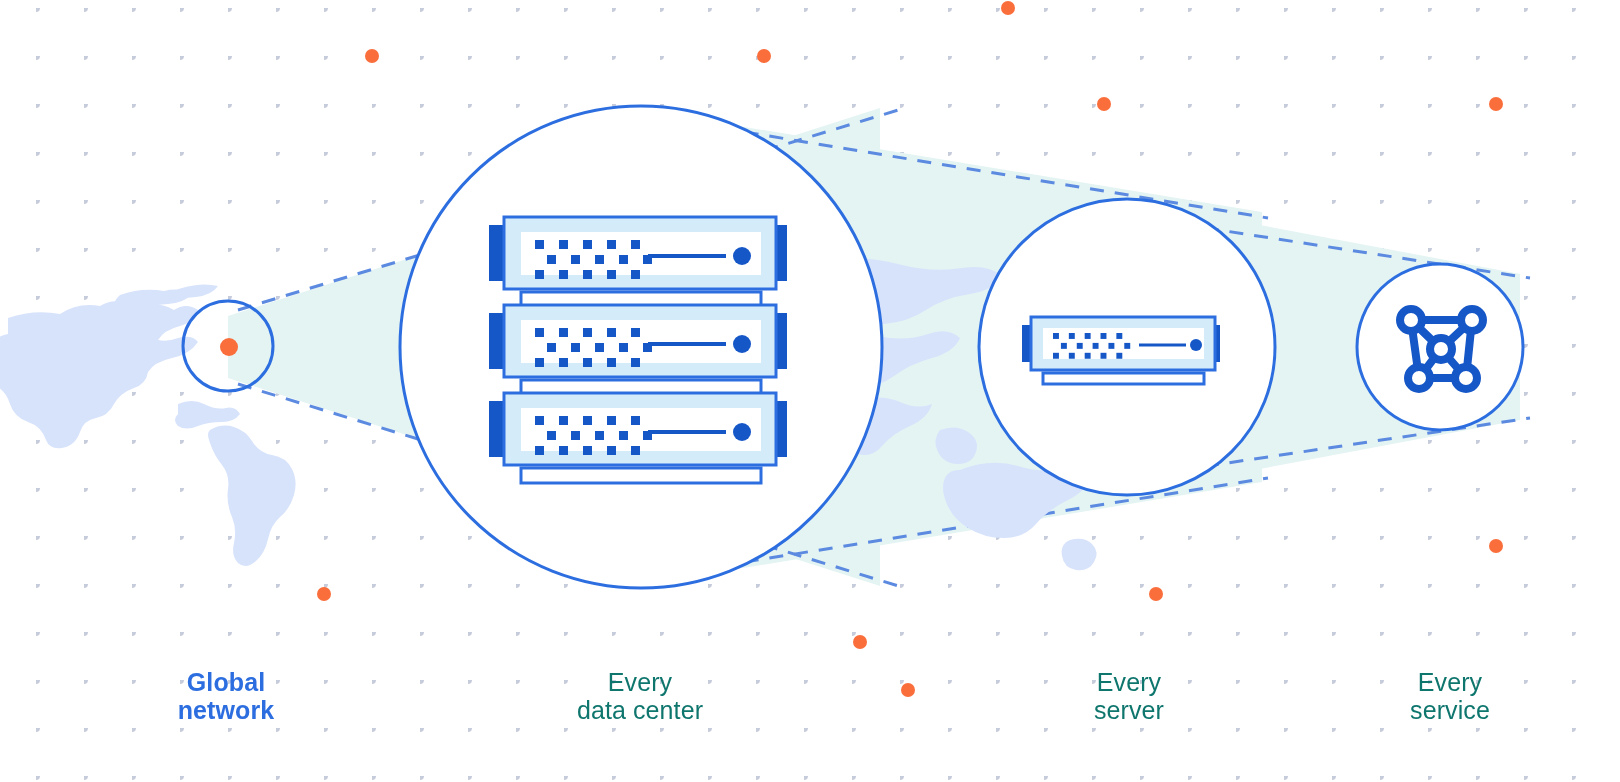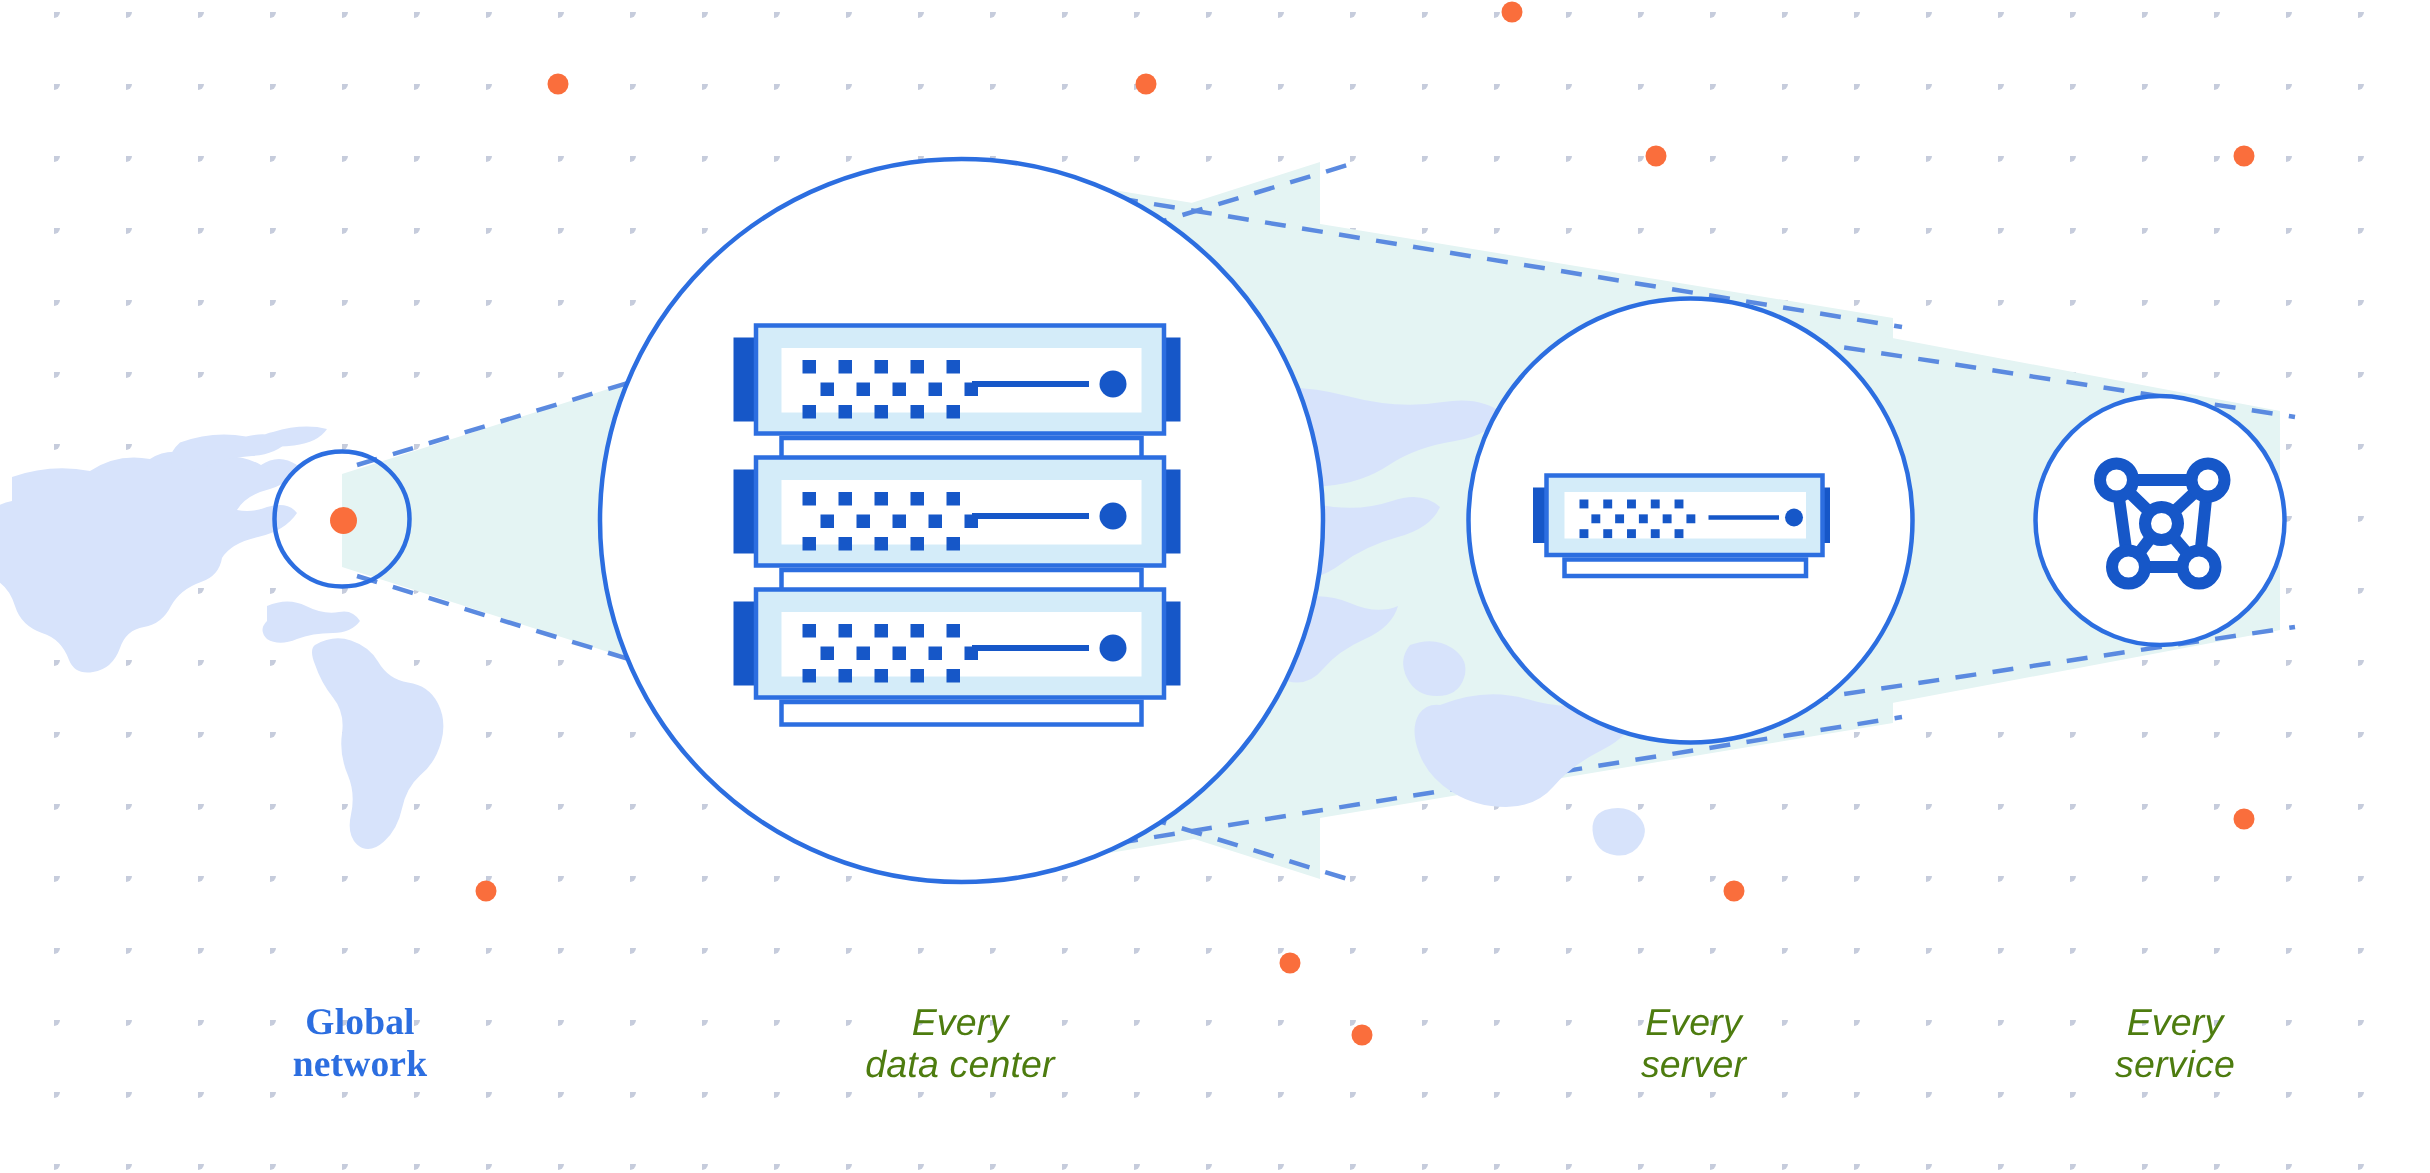--- a/index.html
+++ b/index.html
@@ -24,21 +24,21 @@
   .lbl{
     position:absolute;
     text-align:center;
     font-size:25px;
     line-height:1.12;
     font-weight:700;
     letter-spacing:.1px;
     white-space:pre-line;
     pointer-events:none;
   }
-  .lbl.dark{color:#4d7c0f;font-weight:400;font-style:italic;}
+  .lbl.dark{color:#0f766e;font-weight:400;}
   .lbl.blue{color:#2c6ee0;font-weight:700;}
 </style>
 </head>
 <body>
 
 <div id="stage">
 
   <svg id="scene" viewBox="0 0 1620 782">
     <defs>
       <pattern id="dotgrid" x="228" y="8" width="48" height="48" patternUnits="userSpaceOnUse">
@@ -241,21 +241,21 @@
       <circle cx="1104" cy="104" r="7"></circle>
       <circle cx="1496" cy="104" r="7"></circle>
       <circle cx="324" cy="594" r="7"></circle>
       <circle cx="1156" cy="594" r="7"></circle>
       <circle cx="1496" cy="546" r="7"></circle>
       <circle cx="860" cy="642" r="7"></circle>
       <circle cx="908" cy="690" r="7"></circle>
     </g>
   </svg>
 
-  <div class="lbl blue" style="left:90px;top:668px;width:300px;font-family:Liberation Serif, serif;">Global
+  <div class="lbl blue" style="left:76px;top:668px;width:300px;">Global
 network</div>
 
   <div class="lbl dark" style="left:490px;top:668px;width:300px;">Every
 data center</div>
 
   <div class="lbl dark" style="left:979px;top:668px;width:300px;">Every
 server</div>
 
   <div class="lbl dark" style="left:1300px;top:668px;width:300px;">Every
 service</div>

